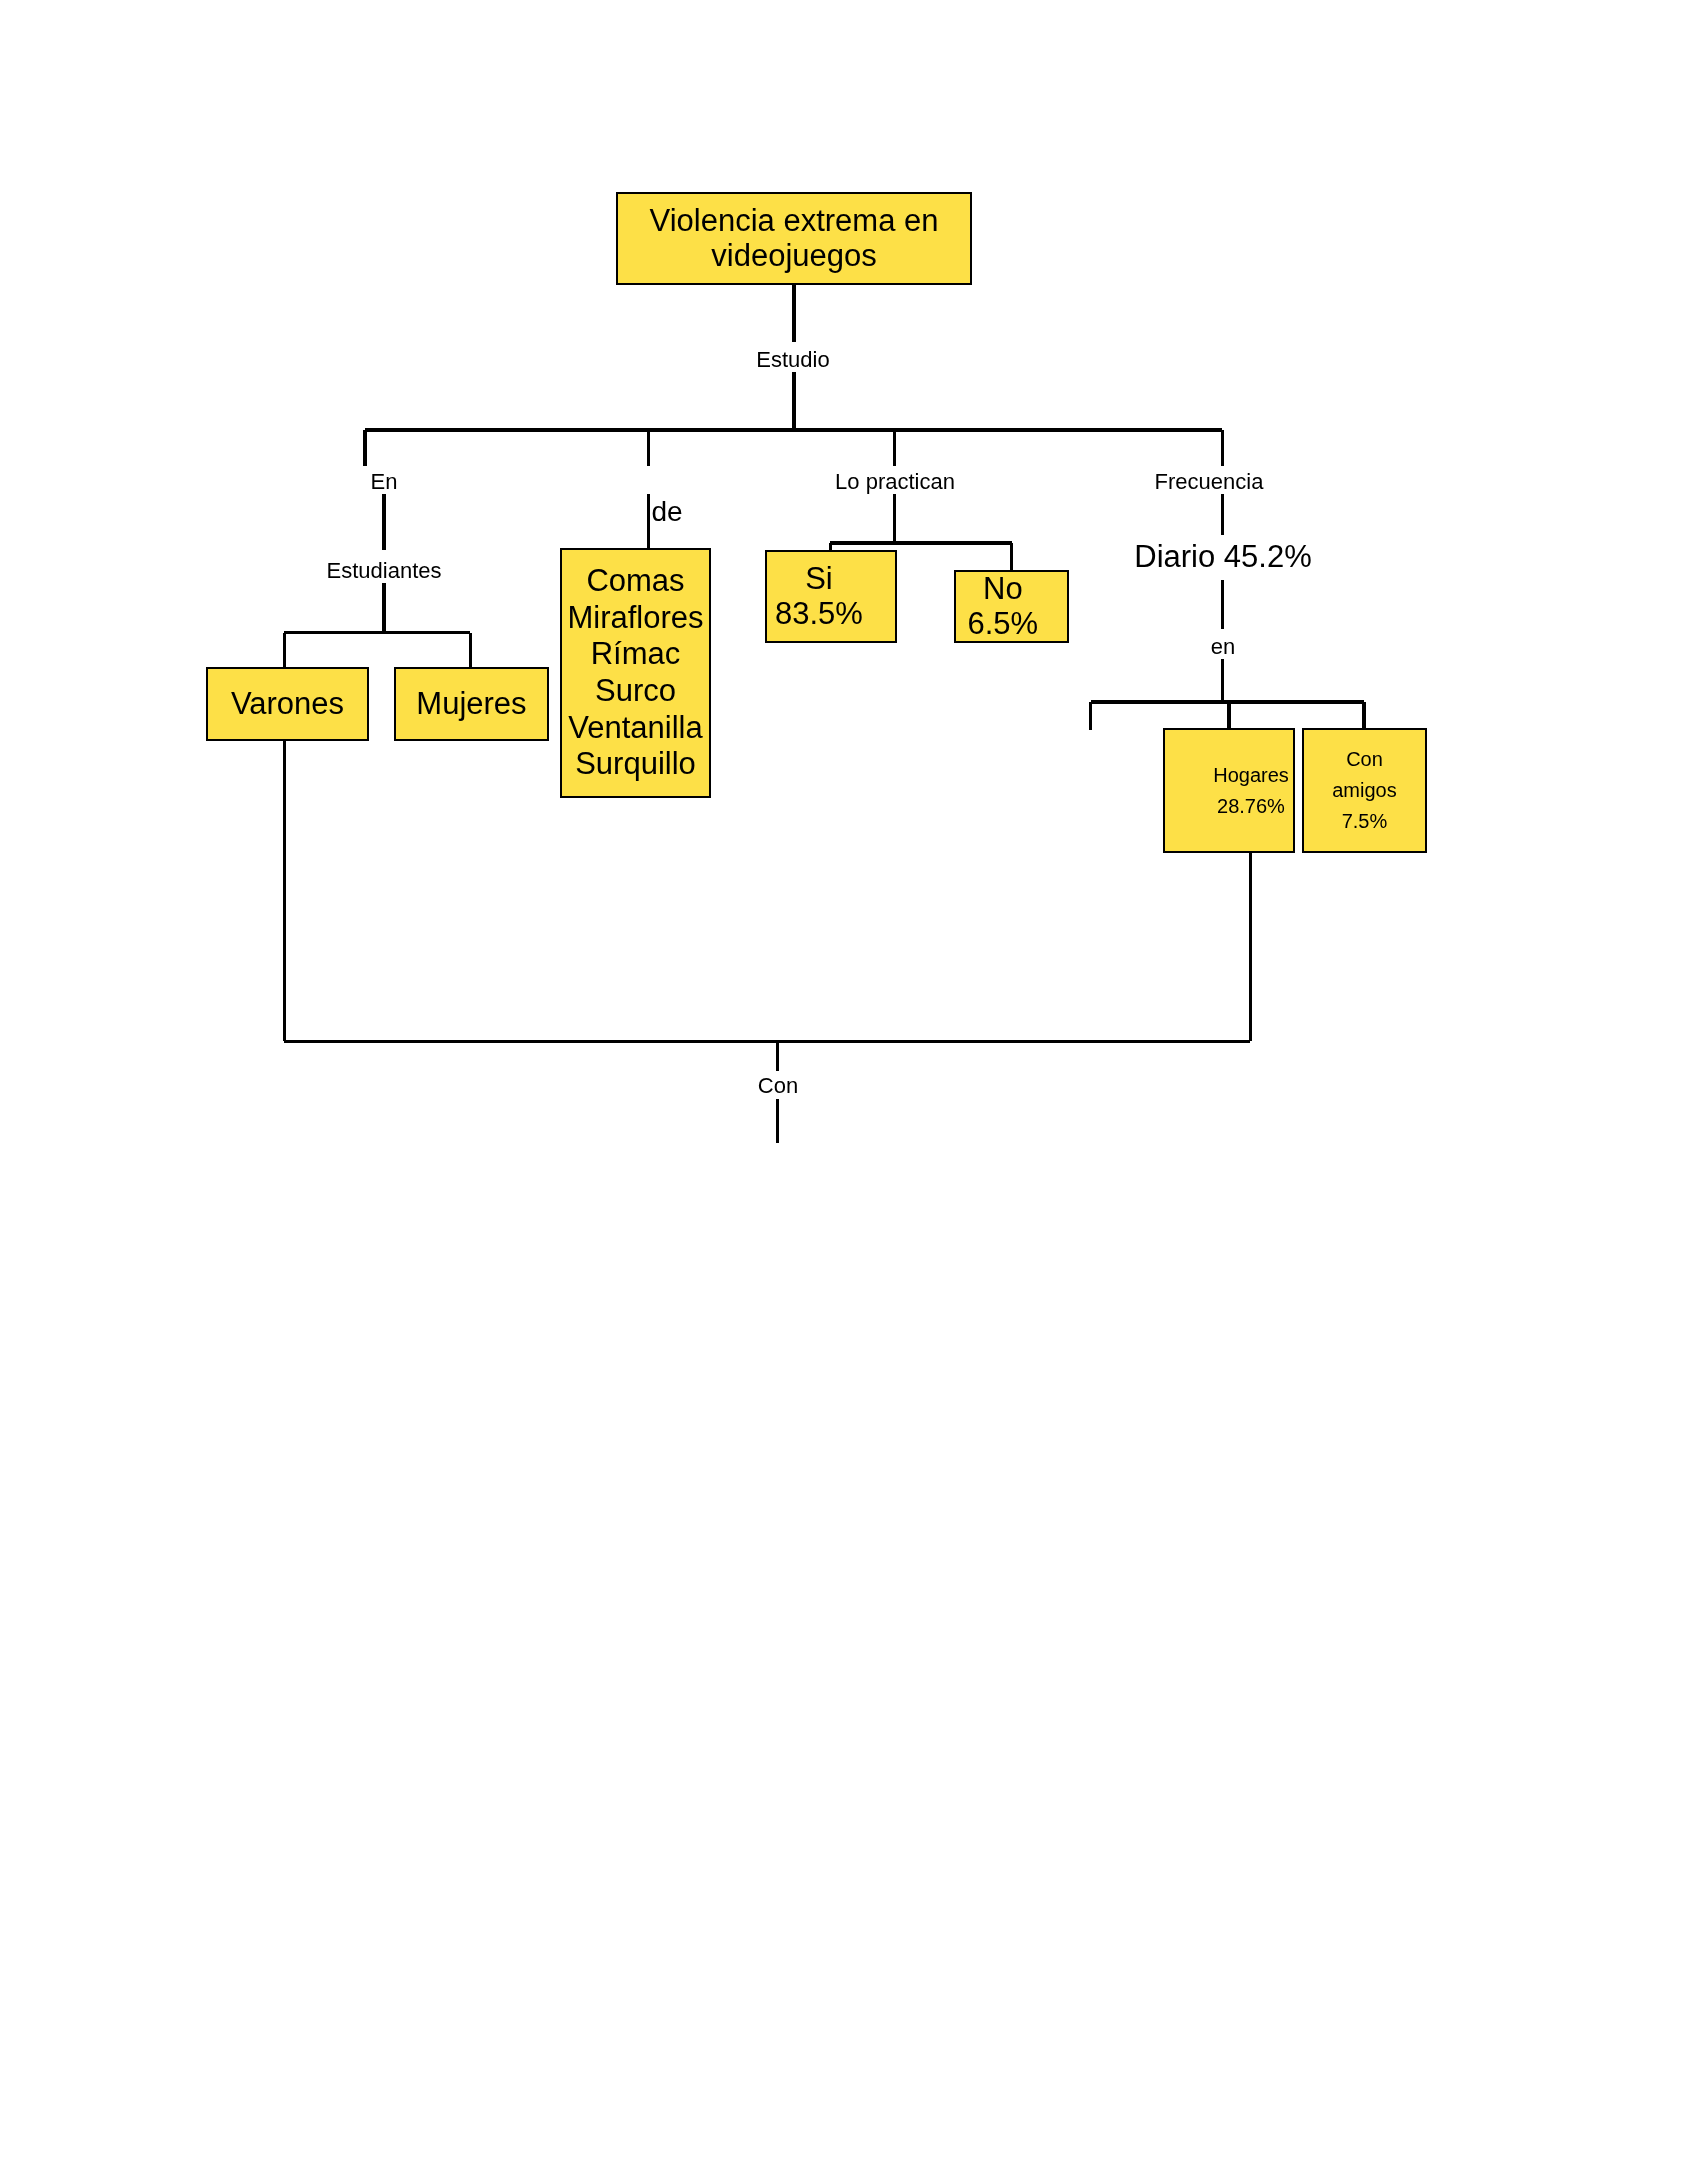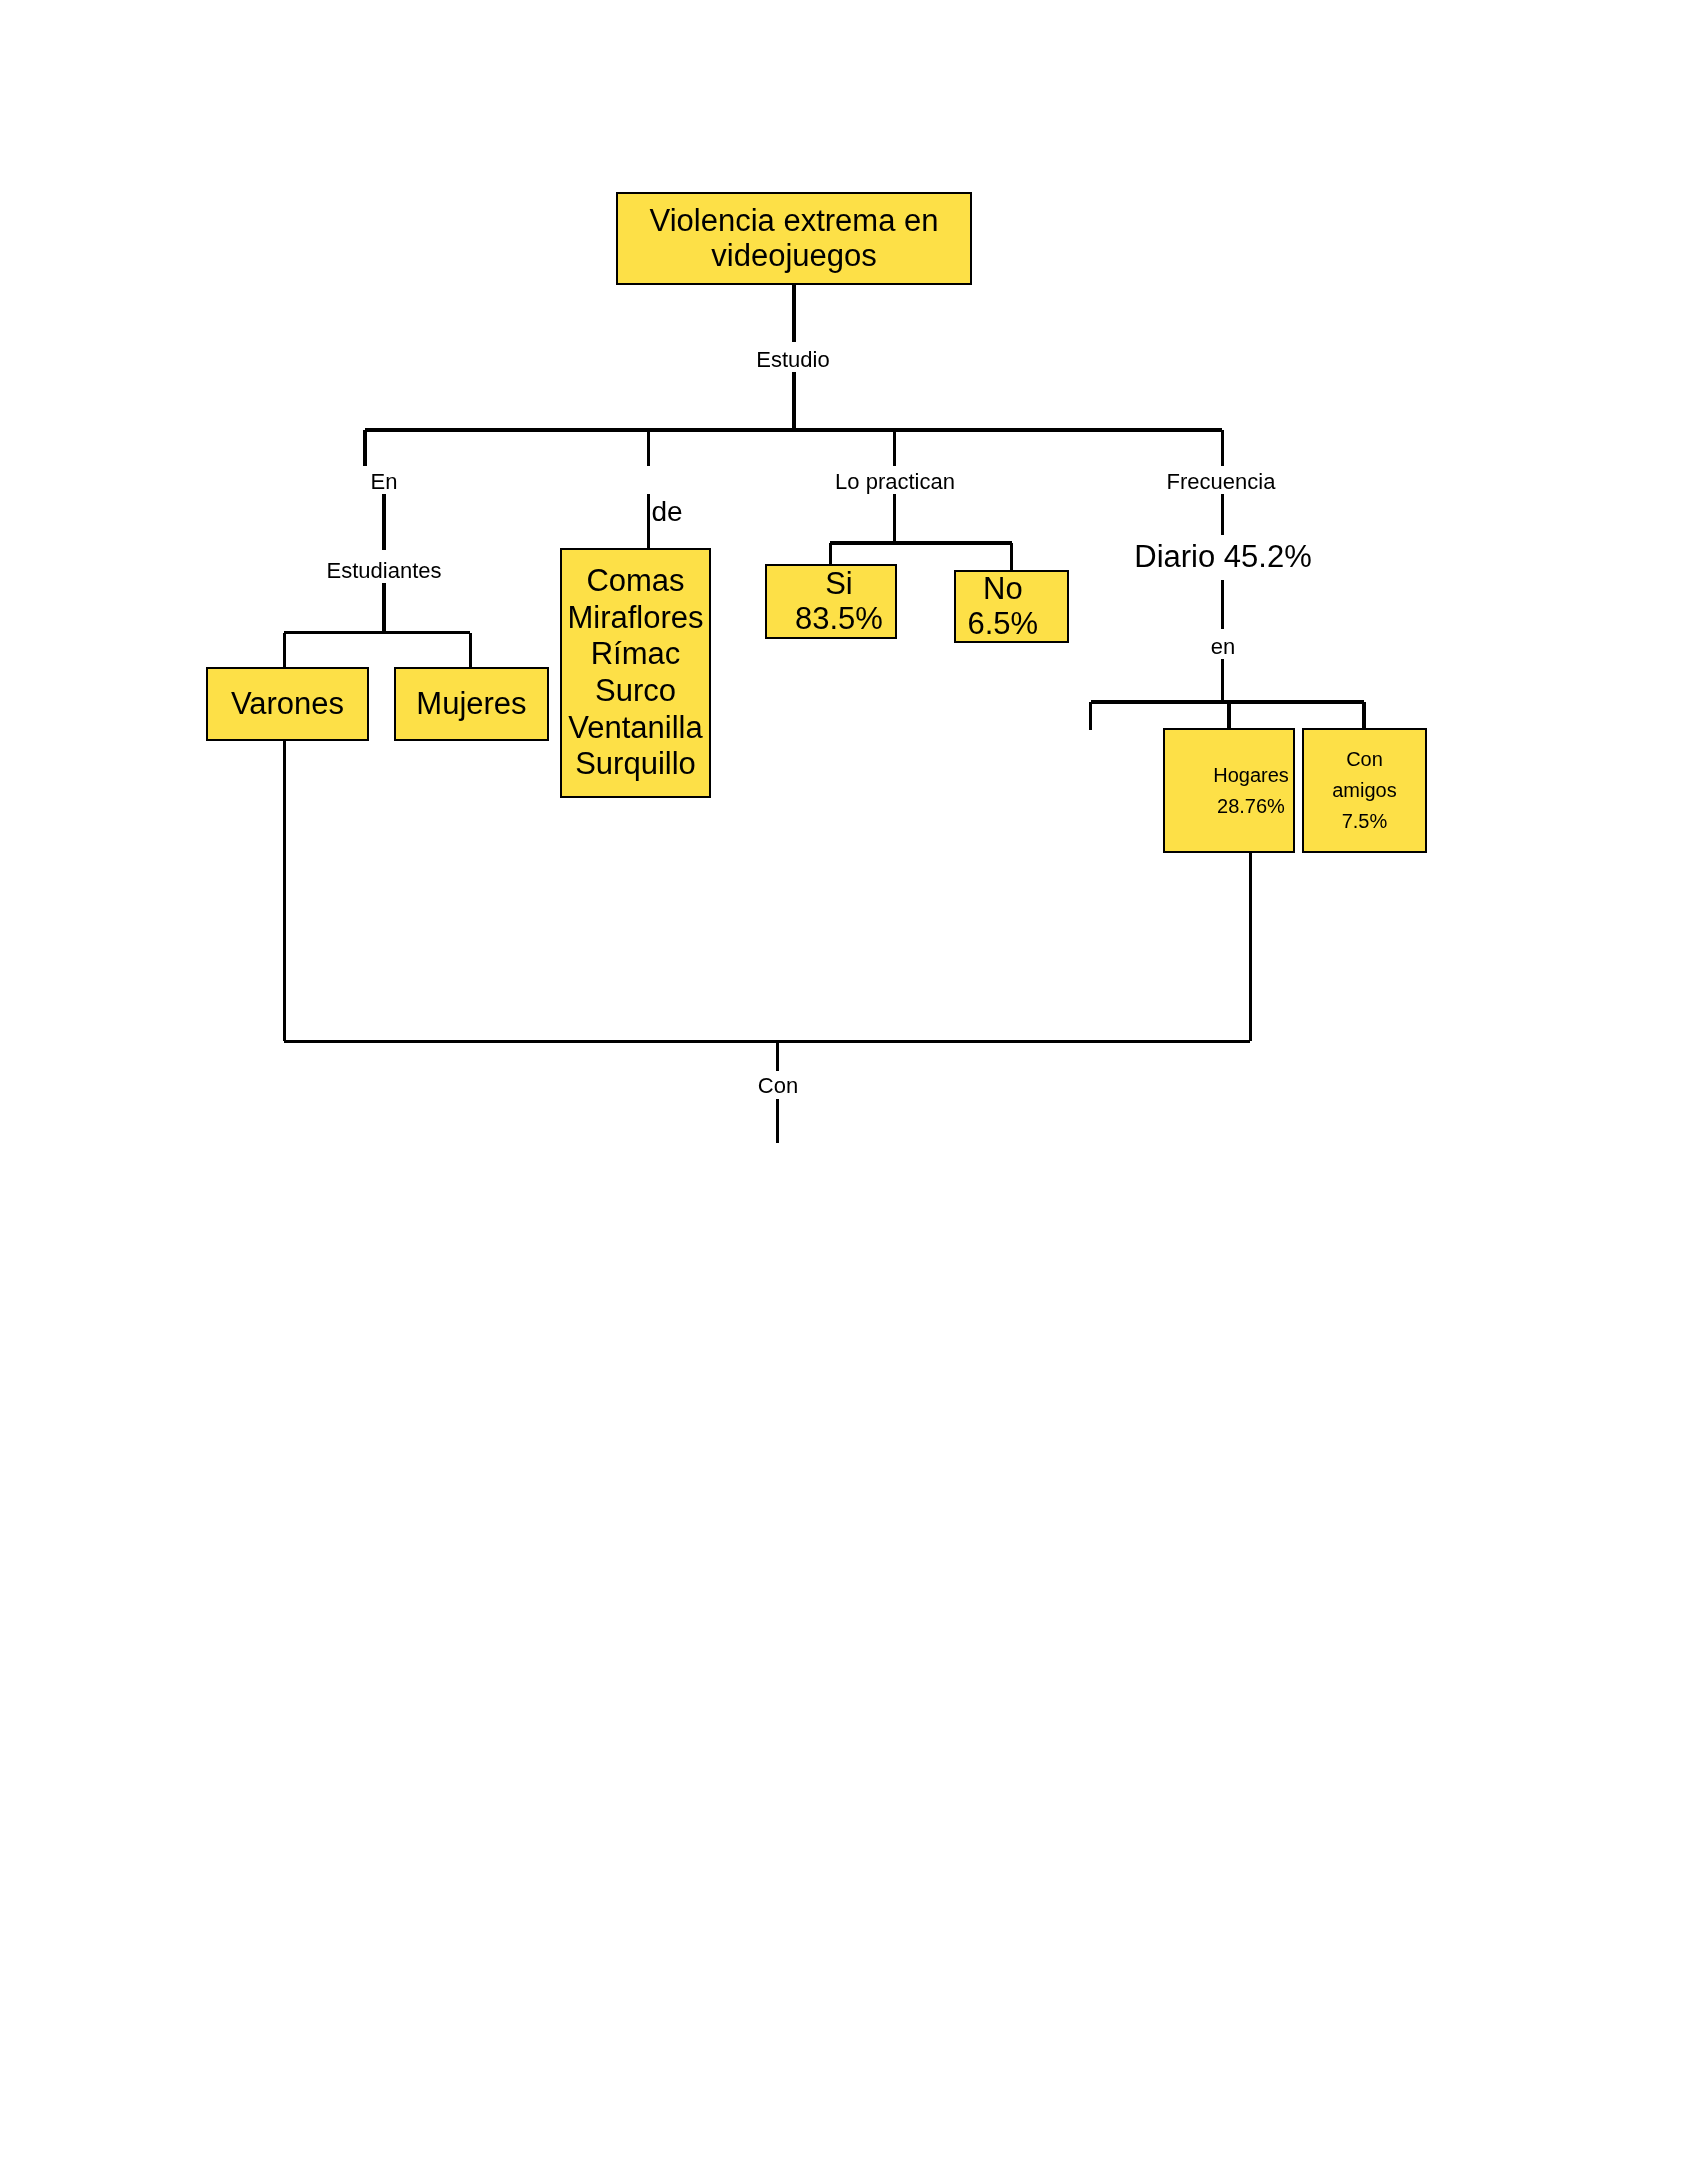--- a/index.html
+++ b/index.html
@@ -50,37 +50,37 @@
   
   #node-title {
     left: 616px; top: 192px; width: 356px; height: 93px;
     font-size: 31px;
   }
   
   #label-estudio   { left: 793px; top: 349px; font-size: 22px; }
   #label-en        { left: 384px; top: 471px; font-size: 22px; }
   #label-de        { left: 667px; top: 498px; font-size: 28px; }
   #label-practican { left: 895px; top: 471px; font-size: 22px; }
-  #label-frecuencia{ left: 1209px; top: 471px; font-size: 22px; margin-left: 12px; }
+  #label-frecuencia{ left: 1209px; top: 471px; font-size: 22px; }
   #label-estudiantes { left: 384px; top: 560px; font-size: 22px; }
   #label-en2       { left: 1223px; top: 636px; font-size: 22px; }
   #label-con       { left: 778px; top: 1075px; font-size: 22px; }
   
   #label-diario {
     left: 1223px; top: 541px; font-size: 31px;
   }
   
   #node-varones { left: 206px; top: 667px; width: 163px; height: 74px; font-size: 31px; }
   #node-mujeres { left: 394px; top: 667px; width: 155px; height: 74px; font-size: 31px; }
   #node-distritos {
     left: 560px; top: 548px; width: 151px; height: 250px;
     font-size: 31px; line-height: 1.18;
   }
-  #node-si { left: 765px; top: 564px; width: 132px; height: 75px; font-size: 31px;
-             justify-content: flex-start; padding-left: 28px; }
+  #node-si { left: 765px; top: 550px; width: 132px; height: 93px; font-size: 31px;
+             justify-content: flex-start; padding-left: 8px; }
   #node-no { left: 954px; top: 570px; width: 115px; height: 73px; font-size: 31px;
              justify-content: flex-start; padding-left: 11.5px; }
   #node-cabina  { left: 1025px; top: 728px; width: 132px; height: 125px; font-size: 20px; line-height: 1.55; }
   #node-hogares { left: 1163px; top: 728px; width: 132px; height: 125px; font-size: 20px; line-height: 1.55; padding-left: 44px; }
   #node-amigos  { left: 1302px; top: 728px; width: 125px; height: 125px; font-size: 20px; line-height: 1.55; }
   #node-contenidos {
     left: 559px; top: 1144px; width: 427px; height: 180px;
     font-size: 25px;
     align-items: center; justify-content: flex-start;
   }

